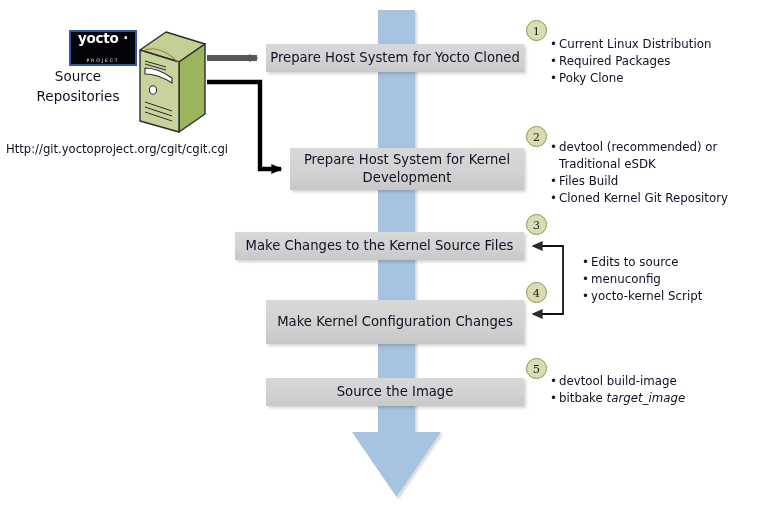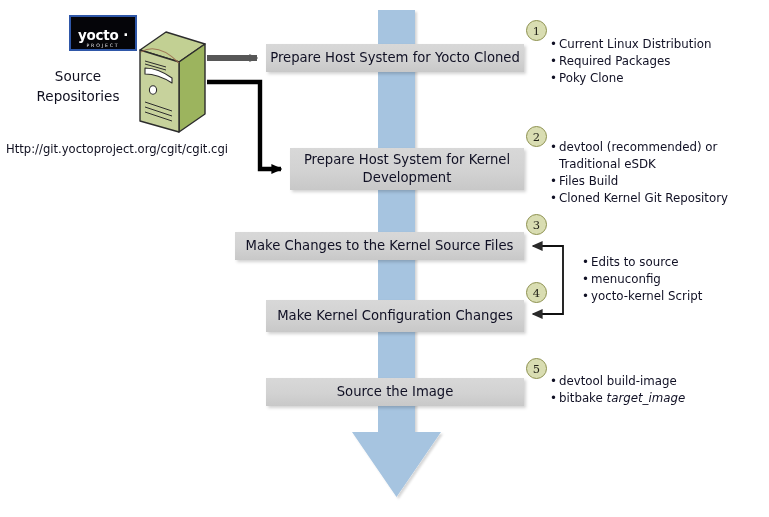--- a/index.html
+++ b/index.html
@@ -26,29 +26,29 @@
   
   #spine-svg {
     position: absolute;
     left: 0; top: 0;
     width: 769px; height: 517px;
     pointer-events: none;
   }
 
   
   #yocto-logo {
-    left: 69px; top: 15px;
+    left: 69px; top: 30px;
     width: 68px; height: 36px;
     background: #050509;
     border: 2px solid #2f57a8;
     box-sizing: border-box;
     display: flex;
     flex-direction: column;
     align-items: center;
-    justify-content: flex-end;
+    justify-content: space-between;
     line-height: 1;
   }
   #yocto-logo .y-main {
     color: #ffffff;
     font-size: 13.5px;
     font-weight: 600;
     letter-spacing: -0.2px;
     font-family: "DejaVu Sans", "Liberation Sans", sans-serif;
   }
   #yocto-logo .y-sub {
@@ -91,21 +91,21 @@
     justify-content: center;
     text-align: center;
     font-size: 13.2px;
     color: #101024;
     line-height: 18px;
     box-sizing: border-box;
   }
   #box-1 { left: 266px; top: 44px;  width: 258px; height: 28px; }
   #box-2 { left: 290px; top: 148px; width: 234px; height: 42px; }
   #box-3 { left: 235px; top: 232px; width: 289px; height: 28px; }
-  #box-4 { left: 266px; top: 300px; width: 258px; height: 32px; }
+  #box-4 { left: 266px; top: 300px; width: 258px; height: 44px; }
   #box-5 { left: 266px; top: 378px; width: 258px; height: 28px; }
 
   
   .step-circle {
     width: 21px; height: 21px;
     border-radius: 50%;
     background: #d9ddb2;
     border: 1.4px solid #8d914f;
     box-sizing: border-box;
     display: flex;

